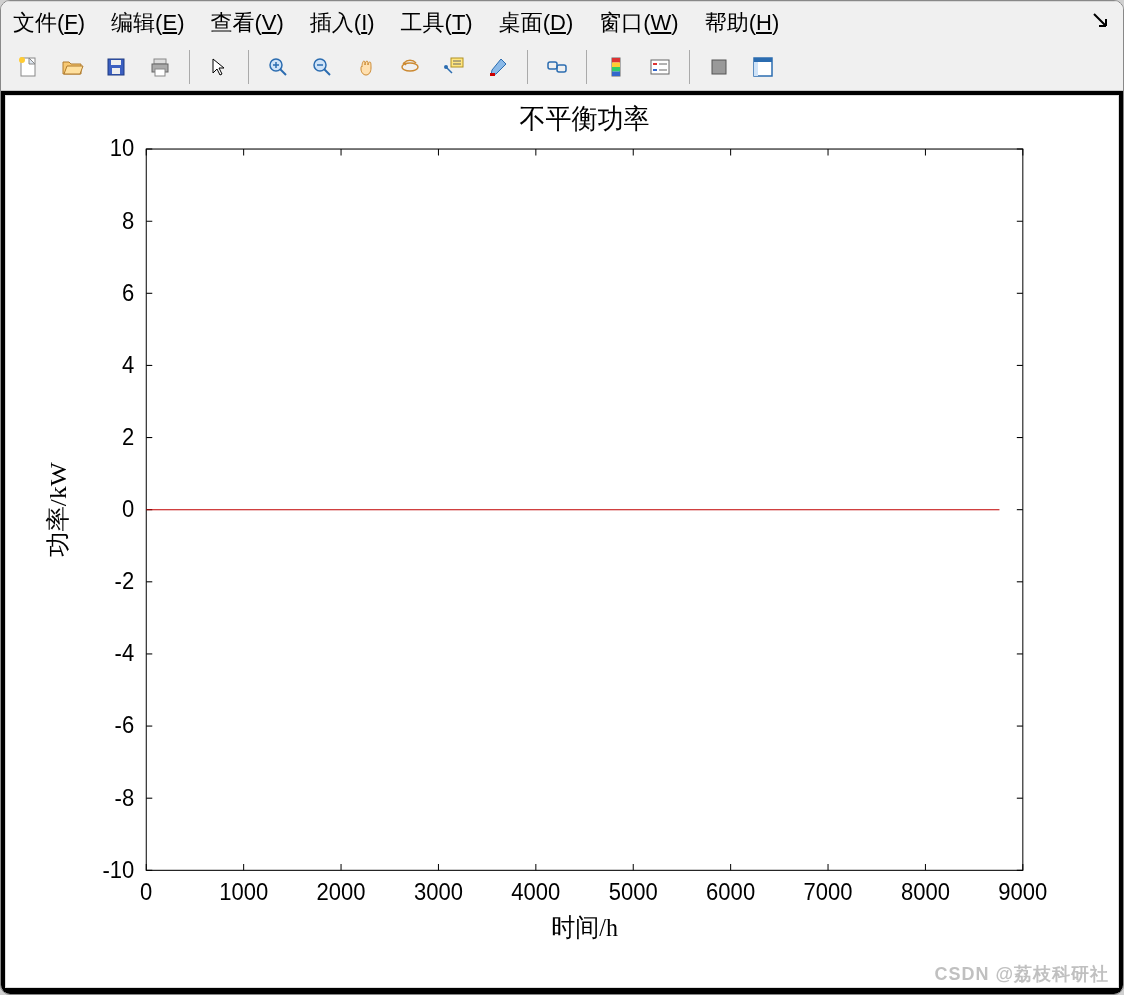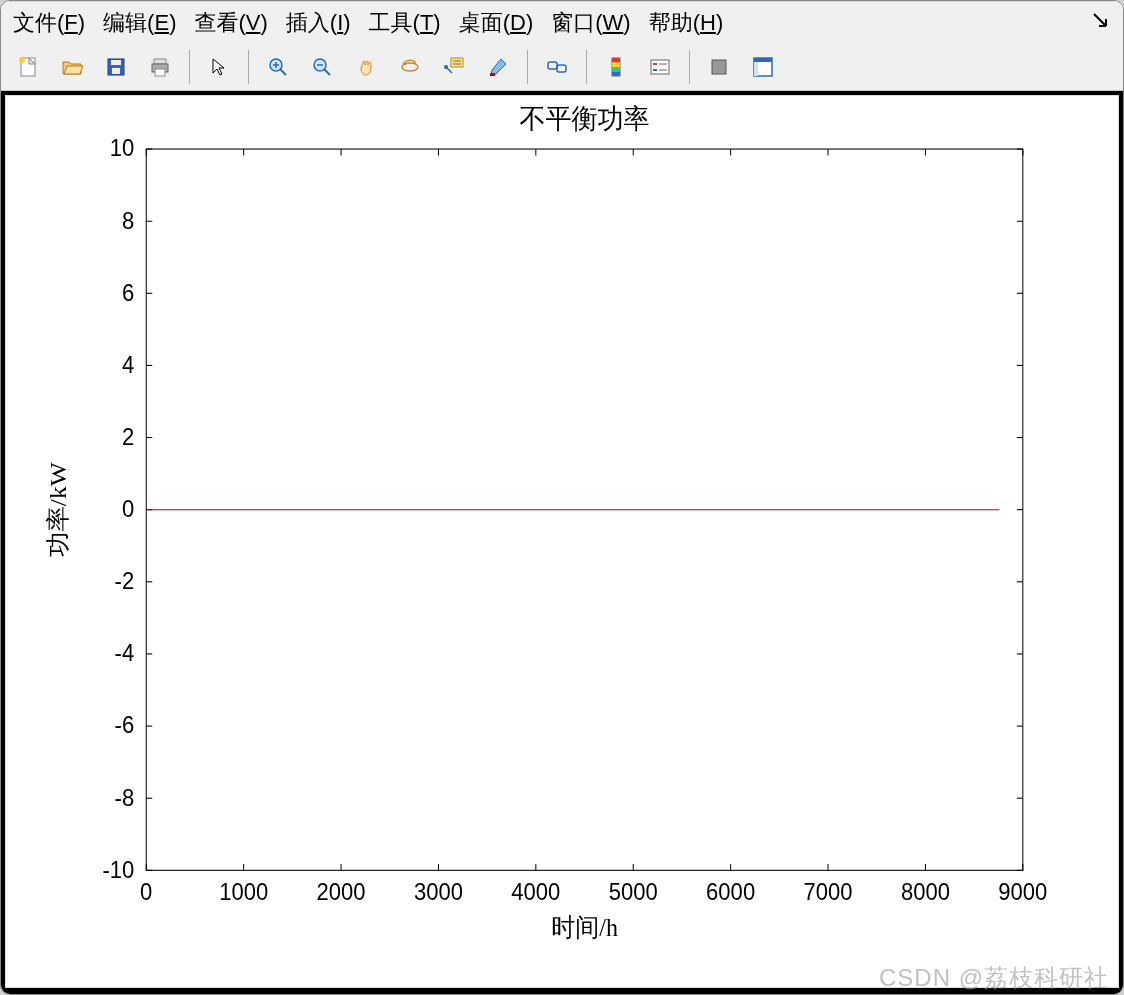--- a/index.html
+++ b/index.html
@@ -49,21 +49,21 @@
     font-size: 16px;
     cursor: pointer;
   }
   .menubar {
     height: 42px;
     background: #f0f0f0;
     border-top: 1px solid #d8d8d8;
     display: flex;
     align-items: center;
     padding: 0 10px;
-    gap: 14px;
+    gap: 22px;
     font-size: 22px;
     color: #000;
   }
   .menu-item {
     cursor: pointer;
     padding: 2px 2px;
   }
   .menu-underline { text-decoration: underline; }
   .menubar .spacer { flex:1; }
   .undock-arrow { font-size: 20px; padding:4px; cursor:pointer; }
@@ -99,25 +99,26 @@
     background: #ffffff;
     border: 1px solid #ddd;
   }
   #chart-svg {
     position:absolute;
     left:0; top:0;
     width:100%; height:100%;
   }
   .watermark {
     position: absolute;
-    right: 14px; bottom: 0;
-    font-size: 24px;
+    right: 14px; bottom: 8px;
+    font-size: 18px;
     color: rgba(150,150,150,0.6);
     pointer-events:none;
     letter-spacing:1px;
+    font-weight:bold;
   }
 </style>
 </head>
 <body>
 
 <div class="window">
 
 
   <div class="menubar">
     <span class="menu-item">文件(<span class="menu-underline">F</span>)</span>

